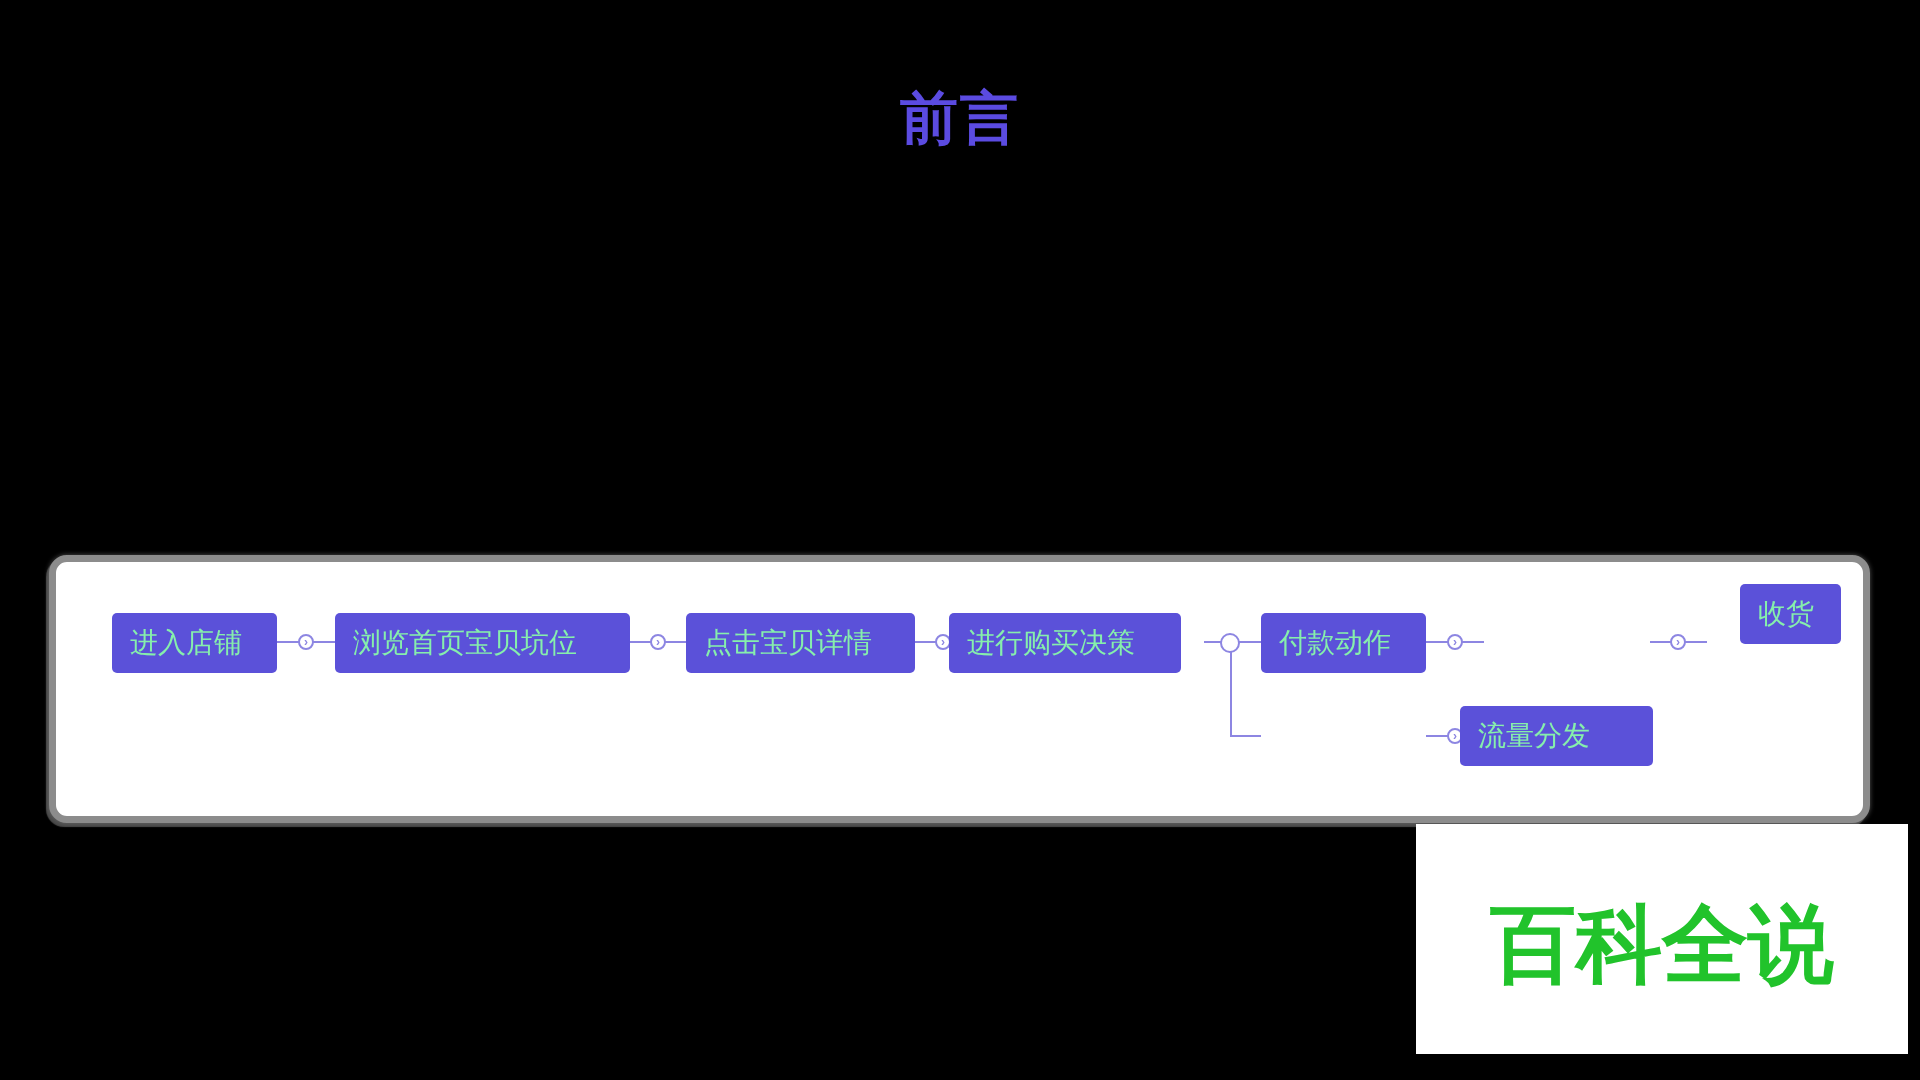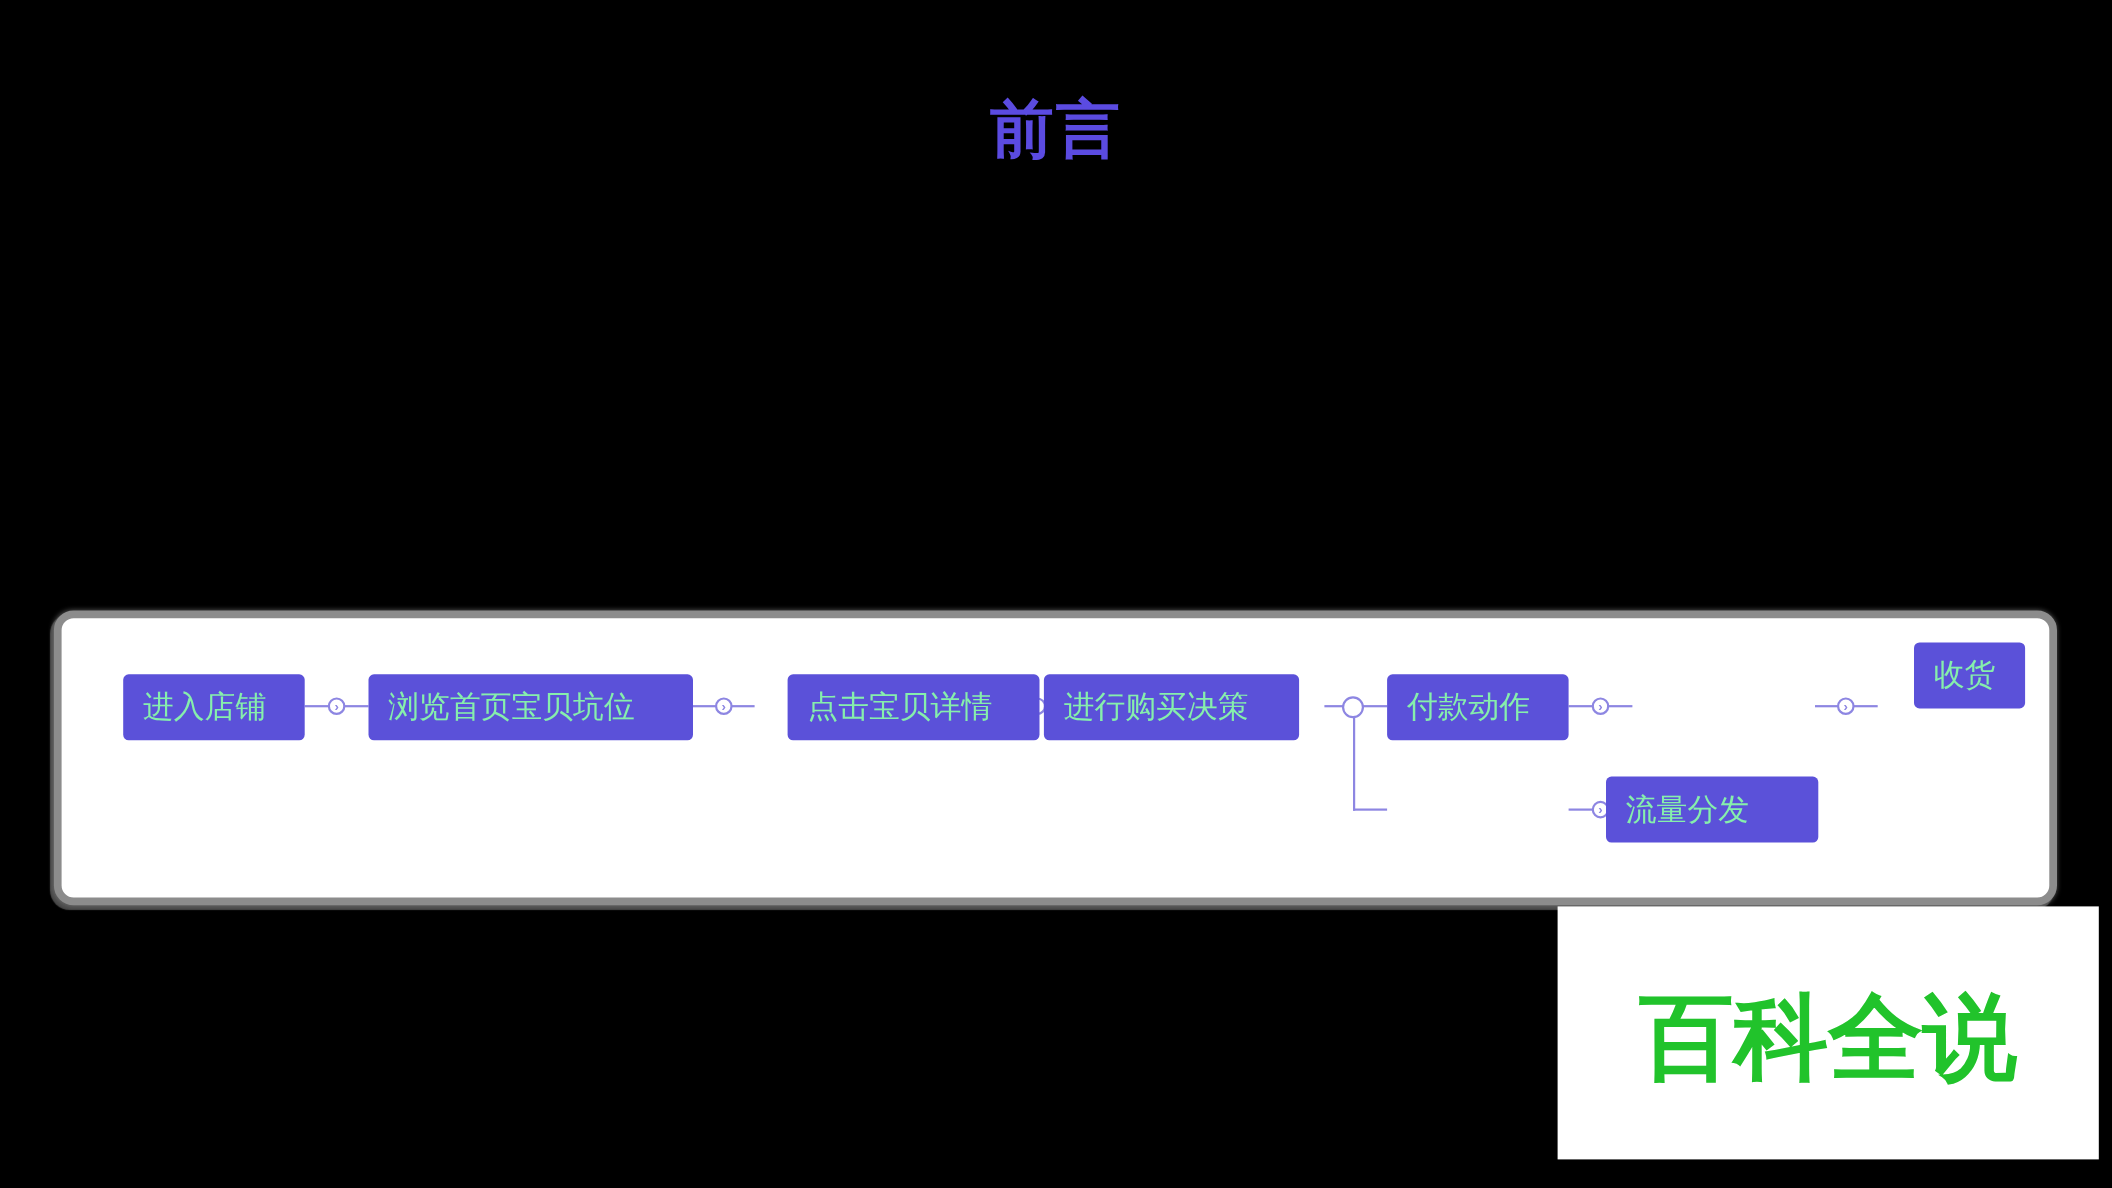--- a/index.html
+++ b/index.html
@@ -20,21 +20,21 @@
     box-shadow: -3px 4px 1px rgba(130,130,130,0.55), 0 0 5px rgba(165,165,165,0.5);
   }
 
   .flow-node {
     position: absolute; height: 60px; background: #5B51D9; border-radius: 5px;
     color: #86efac; font-size: 28px; line-height: 60px; padding-left: 18px;
     white-space: nowrap; overflow: hidden;
   }
   .n0 { left: 112px;  top: 613px; width: 165px; }
   .n1 { left: 335px;  top: 613px; width: 295px; }
-  .n2 { left: 716px;  top: 613px; width: 229px; }
+  .n2 { left: 686px;  top: 613px; width: 229px; }
   .n3 { left: 949px;  top: 613px; width: 232px; }
   .n4 { left: 1261px; top: 613px; width: 165px; }
   .n5 { left: 1484px; top: 613px; width: 166px; }
   .n6 { left: 1707px; top: 584px; width: 101px; margin-left: 33px; }
   .n7 { left: 1261px; top: 706px; width: 165px; }
   .n8 { left: 1460px; top: 706px; width: 193px; }
 
   .edge { position: absolute; background: #8D86E2; }
   .edge.h { height: 2px; }
   .edge.v { width: 2px; }

